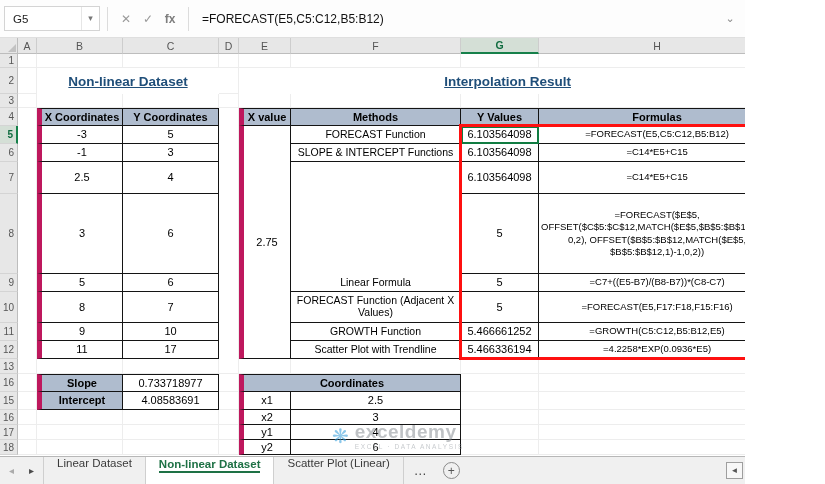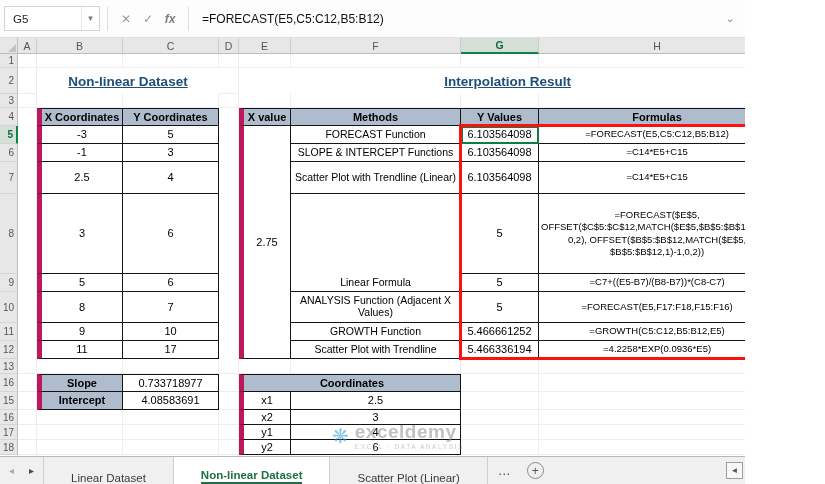--- a/index.html
+++ b/index.html
@@ -6,21 +6,21 @@
 body{width:825px;height:484px;overflow:hidden;font-family:"Liberation Sans",sans-serif;background:#fff;font-size:11px}
 .app{width:745px;height:484px;display:flex;flex-direction:column;background:#fff}
 
 
 .fbar{flex:0 0 38px;display:flex;align-items:center;background:#FDFDFD;border-bottom:1px solid #DFDFDF;padding:0 6px 0 4px}
 .namebox{width:96px;height:25px;border:1px solid #D4D4D4;display:flex;align-items:center;background:#fff}
 .nbtext{flex:1;padding-left:8px;font-size:11.5px;color:#222}
 .nbchev{width:18px;text-align:center;color:#777;font-size:9px;border-left:1px solid #E6E6E6;line-height:23px}
 .vdiv{width:1px;height:24px;background:#DCDCDC;margin:0 7px}
 .fbicon{width:22px;text-align:center;font-size:12px;color:#9A9A9A;cursor:default}
-.fbicon.fx{font-style:italic;color:#7E7E7E;font-weight:bold}
+.fbicon.fx{color:#7E7E7E;font-weight:bold}
 .fbinput{flex:1;height:25px;border:none;outline:none;font-family:"Liberation Sans",sans-serif;font-size:12px;color:#111;background:transparent;padding-left:6px}
 .fbexpand{width:18px;text-align:center;color:#8B8B8B;font-size:11px}
 
 
 .sheet{position:relative;flex:1;display:grid;overflow:hidden;background:#fff;
 grid-template-columns:18px 19px 86px 96px 20px 52px 170px 78px 1fr;
 grid-template-rows:16px 14px 26px 14px 18px 18px 18px 32px 80px 18px 31px 18px 18px 15px 18px 18px 15px 15px 15px}
 .ch{background:#E7E7E7;border-right:1px solid #CDCDCD;border-bottom:1px solid #BDBDBD;color:#565656;font-size:10.5px;display:flex;align-items:center;justify-content:center}
 .ch.sel{background:#D4DFD6;color:#0F6B3F;font-weight:bold;border-bottom:2px solid #16804A}
 .rh{grid-column:1;background:#E7E7E7;border-right:1px solid #BDBDBD;border-bottom:1px solid #D4D4D4;color:#565656;font-size:10px;display:flex;align-items:center;justify-content:flex-end;padding-right:3px}
@@ -42,21 +42,21 @@
 .watermark{position:absolute;left:332px;top:384px;z-index:6;display:flex;align-items:center;gap:6px;opacity:.55;pointer-events:none}
 .wmlogo{font-size:20px;color:#2E9BDA;line-height:1}
 .wmname{font-size:19px;color:#8C9196;font-weight:bold;letter-spacing:.5px;line-height:1}
 .wmtag{font-size:6.5px;color:#9AA0A6;letter-spacing:1.6px;margin-top:2px}
 
 
 .tabbar{flex:0 0 28px;background:#F0F0F0;border-top:1px solid #B7B7B7;display:flex;align-items:stretch}
 .navs{display:flex;align-items:center;padding:0 9px;gap:15px}
 .nav{color:#4A4A4A;font-size:10px}
 .nav.dim{color:#ABABAB}
-.tab{display:flex;align-items:flex-end;padding:0 27px;border-right:1px solid #CFCFCF;color:#3A3A3A;font-size:11.5px;cursor:default}
+.tab{display:flex;align-items:flex-start;padding:0 13px;border-right:1px solid #CFCFCF;color:#3A3A3A;font-size:11.5px;cursor:default}
 .tab.first{border-left:1px solid #CFCFCF}
 .tab.active{background:#fff;color:#1E7145;font-weight:bold}
 .tab.active .tlab{border-bottom:2px solid #1E7145;padding:1px 0}
 .ovf{display:flex;align-items:center;padding:0 10px;color:#444;font-size:13px}
 .addbtn{display:flex;align-items:center;justify-content:center;width:17px;height:17px;border:1px solid #8A8A8A;border-radius:50%;color:#555;font-size:12px;align-self:center;margin-left:6px;line-height:1}
 .spacer{flex:1}
 .scrollwrap{display:flex;align-items:center;padding-right:2px}
 .scrollbtn{width:17px;height:17px;border:1px solid #9E9E9E;background:#F7F7F7;color:#555;font-size:8px;display:flex;align-items:center;justify-content:center}
 </style>
 </head>
@@ -155,32 +155,31 @@
     <div class="tc bl" style="grid-area:6/6/14/7">2.75</div>
 
     <div class="tc mt" style="grid-area:6/7/7/8">FORECAST Function</div>
     <div class="tc selcell" style="grid-area:6/8/7/9">6.103564098</div>
     <div class="tc fm" style="grid-area:6/9/7/10">=FORECAST(E5,C5:C12,B5:B12)</div>
 
     <div class="tc mt" style="grid-area:7/7/8/8">SLOPE &amp; INTERCEPT Functions</div>
     <div class="tc" style="grid-area:7/8/8/9">6.103564098</div>
     <div class="tc fm" style="grid-area:7/9/8/10">=C14*E5+C15</div>
 
-    <div class="tc mt" style="grid-area:8/7/9/8">Scatter Plot with Trendline (Linear)</div>
     <div class="tc" style="grid-area:8/8/9/9">6.103564098</div>
     <div class="tc fm" style="grid-area:8/9/9/10">=C14*E5+C15</div>
 
     <div class="tc" style="grid-area:9/8/10/9">5</div>
     <div class="tc fm" style="grid-area:9/9/10/10">=FORECAST($E$5, OFFSET($C$5:$C$12,MATCH($E$5,$B$5:$B$12,1)-1, 0,2), OFFSET($B$5:$B$12,MATCH($E$5, $B$5:$B$12,1)-1,0,2))</div>
 
     <div class="tc mt" style="grid-area:10/7/11/8">Linear Formula</div>
     <div class="tc" style="grid-area:10/8/11/9">5</div>
     <div class="tc fm" style="grid-area:10/9/11/10">=C7+((E5-B7)/(B8-B7))*(C8-C7)</div>
 
-    <div class="tc mt" style="grid-area:11/7/12/8">ANALYSIS Function (Adjacent X Values)</div>
+    <div class="tc mt" style="grid-area:11/7/12/8">FORECAST Function (Adjacent X Values)</div>
     <div class="tc" style="grid-area:11/8/12/9">5</div>
     <div class="tc fm" style="grid-area:11/9/12/10">=FORECAST(E5,F17:F18,F15:F16)</div>
 
     <div class="tc mt" style="grid-area:12/7/13/8">GROWTH Function</div>
     <div class="tc" style="grid-area:12/8/13/9">5.466661252</div>
     <div class="tc fm" style="grid-area:12/9/13/10">=GROWTH(C5:C12,B5:B12,E5)</div>
 
     <div class="tc mt" style="grid-area:13/7/14/8">Scatter Plot with Trendline</div>
     <div class="tc" style="grid-area:13/8/14/9">5.466336194</div>
     <div class="tc fm" style="grid-area:13/9/14/10">=4.2258*EXP(0.0936*E5)</div>

